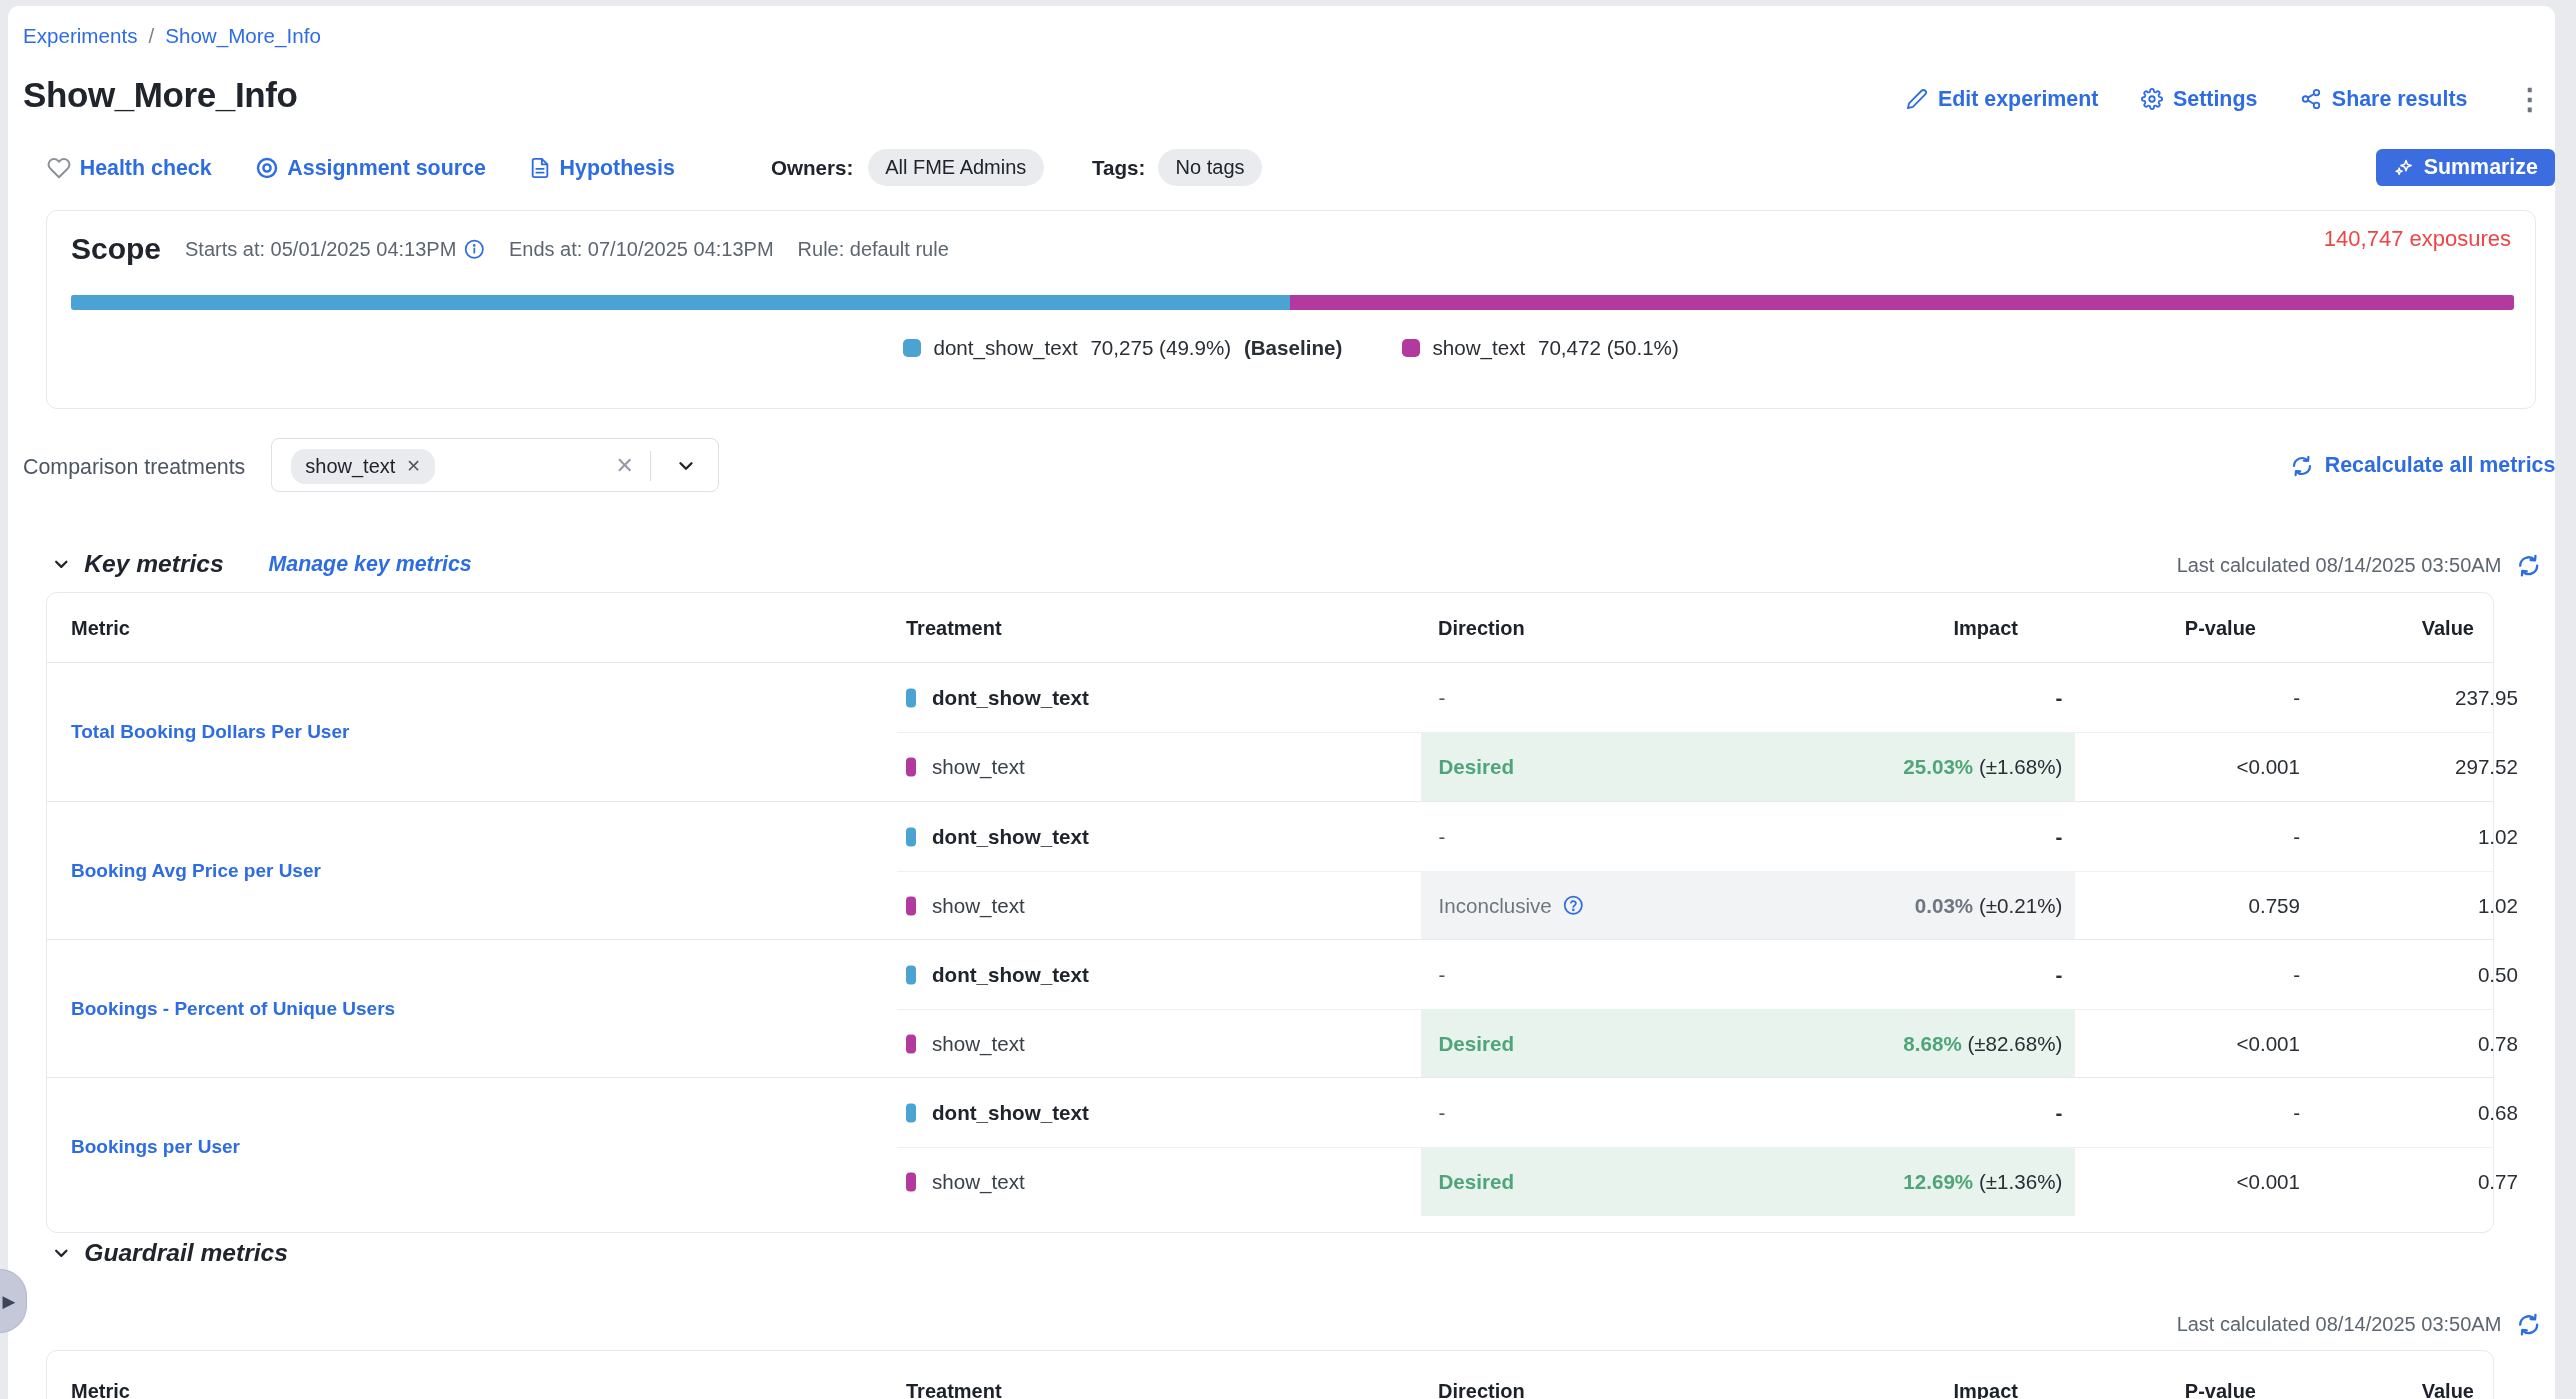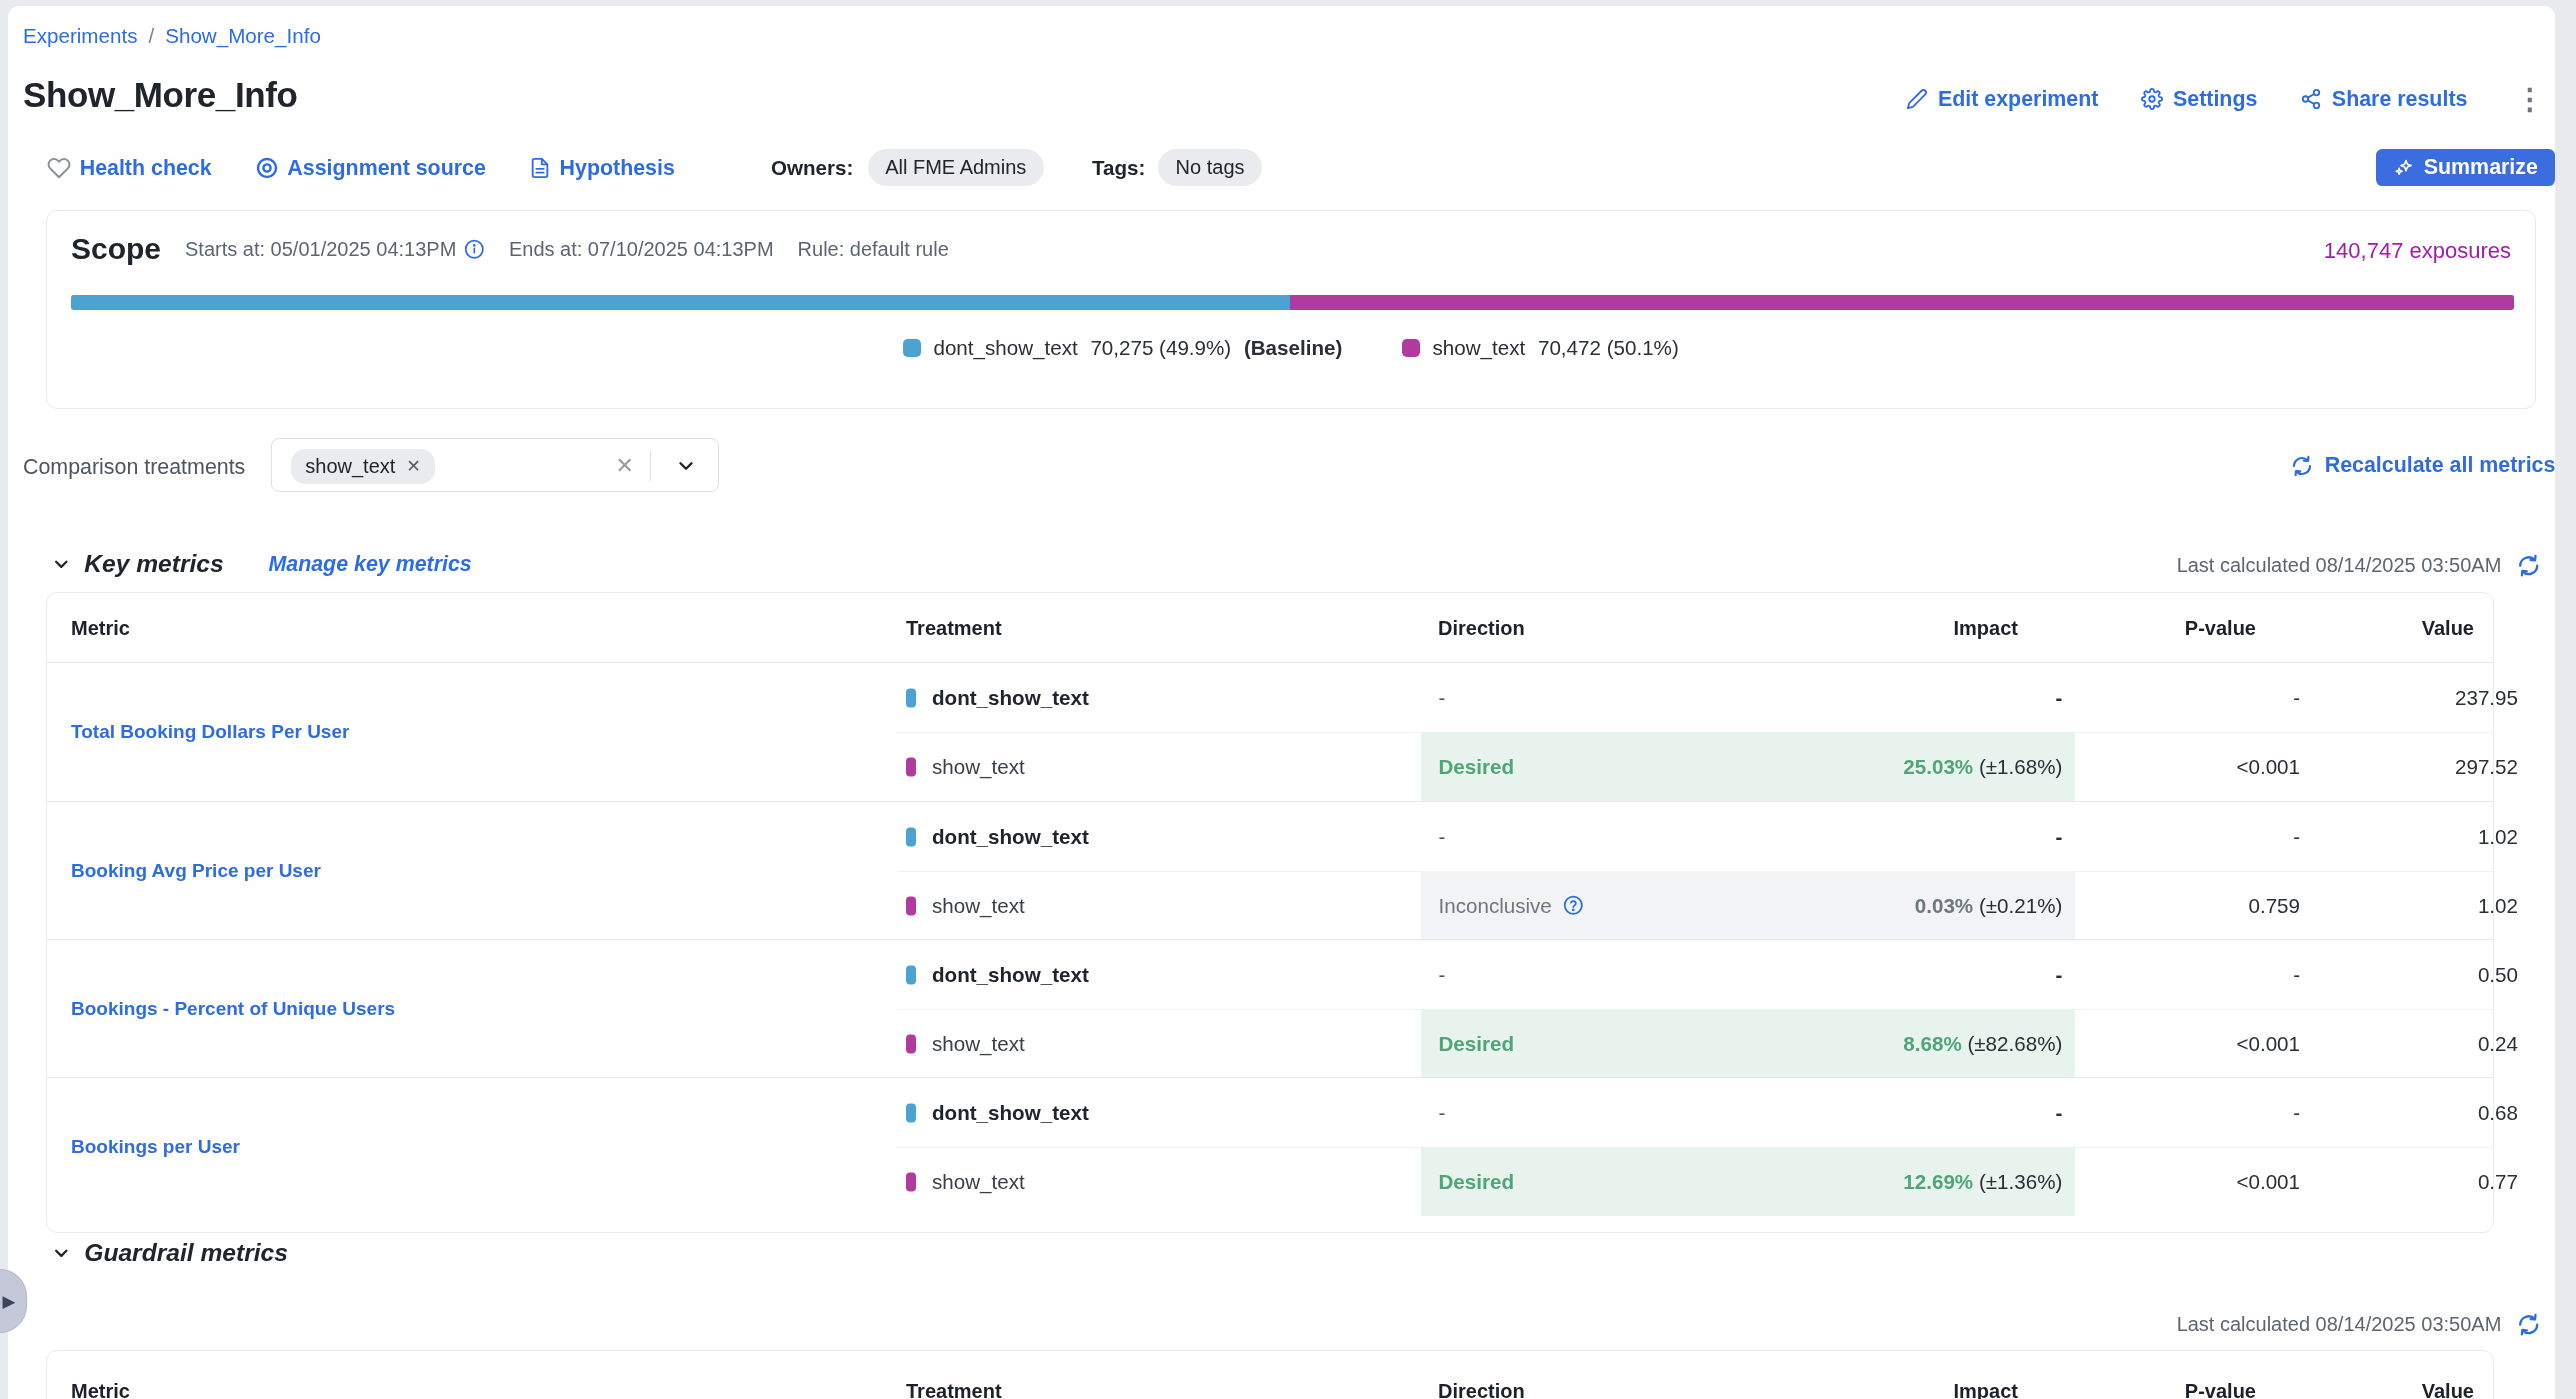--- a/index.html
+++ b/index.html
@@ -30,21 +30,21 @@
   .pill { background:#e9ebee; border-radius:793px; height:37px; padding:0 17.5px; font-size:20px; color:#20242c; display:inline-flex; align-items:center; }
   .owners-block { left:771px; top:149px; gap:14.3px; }
   .tags-block { left:1092px; top:149px; gap:12.7px; }
   .summarize-btn { right:20.6px; top:149px; height:37px; background:#3b6de1; border-radius:6.4px; color:#fff; font-size:21.4px; font-weight:600; padding:0 17.5px; gap:9.5px; cursor:pointer; }
 
   
   .scope-card { left:46px; top:210px; width:2490px; height:199px; border:1.2px solid #e7e9ed; border-radius:11px; background:#fff; }
   .scope-row { left:24px; top:22px; gap:24px; height:32px; }
   .scope-label { font-size:30px; font-weight:700; color:#20242c; }
   .scope-meta { font-size:20px; color:#5d6670; }
-  .exposures { right:24px; top:27px; font-size:22px; color:#a21caf; }
+  .exposures { right:24px; top:15px; font-size:22px; color:#ef4444; }
   .scope-bar { left:24px; top:84px; width:2443px; height:15px; display:flex; border-radius:2.4px; overflow:hidden; }
   .seg-baseline { background:#4ba3d3; }
   .seg-treatment { background:#b23a9e; flex:1; }
   .scope-legend { left:0; top:125px; width:100%; justify-content:center; gap:60px; }
   .legend-item { gap:12.7px; font-size:20.6px; color:#2a2f36; }
   .legend-swatch { width:17.5px; height:17.5px; border-radius:4.8px; }
   .legend-baseline-tag { font-weight:700; }
 
   
   .comparison-label { left:23px; top:455px; font-size:21.4px; color:#4c5560; }
@@ -369,21 +369,21 @@
         <span class="val">0.50</span>
       </div>
       <div class="cellrow r2">
         <span class="t-swatch sw-treatment"></span>
         <span class="t-label">show_text</span>
         <div class="dir-cell tone-desired">
           <span class="dir-text">Desired</span>
           <span class="impact-wrap"><span class="impact-pct imp-desired">8.68%</span><span> (±82.68%)</span></span>
         </div>
         <span class="pv">&lt;0.001</span>
-        <span class="val">0.24</span>
+        <span class="val">0.78</span>
       </div>
     </div>
 
     <div class="group">
       <span class="metric-link">Bookings per User</span>
       <div class="inner-sep"></div>
       <div class="cellrow">
         <span class="t-swatch sw-baseline"></span>
         <span class="t-label bold">dont_show_text</span>
         <div class="dir-cell">

